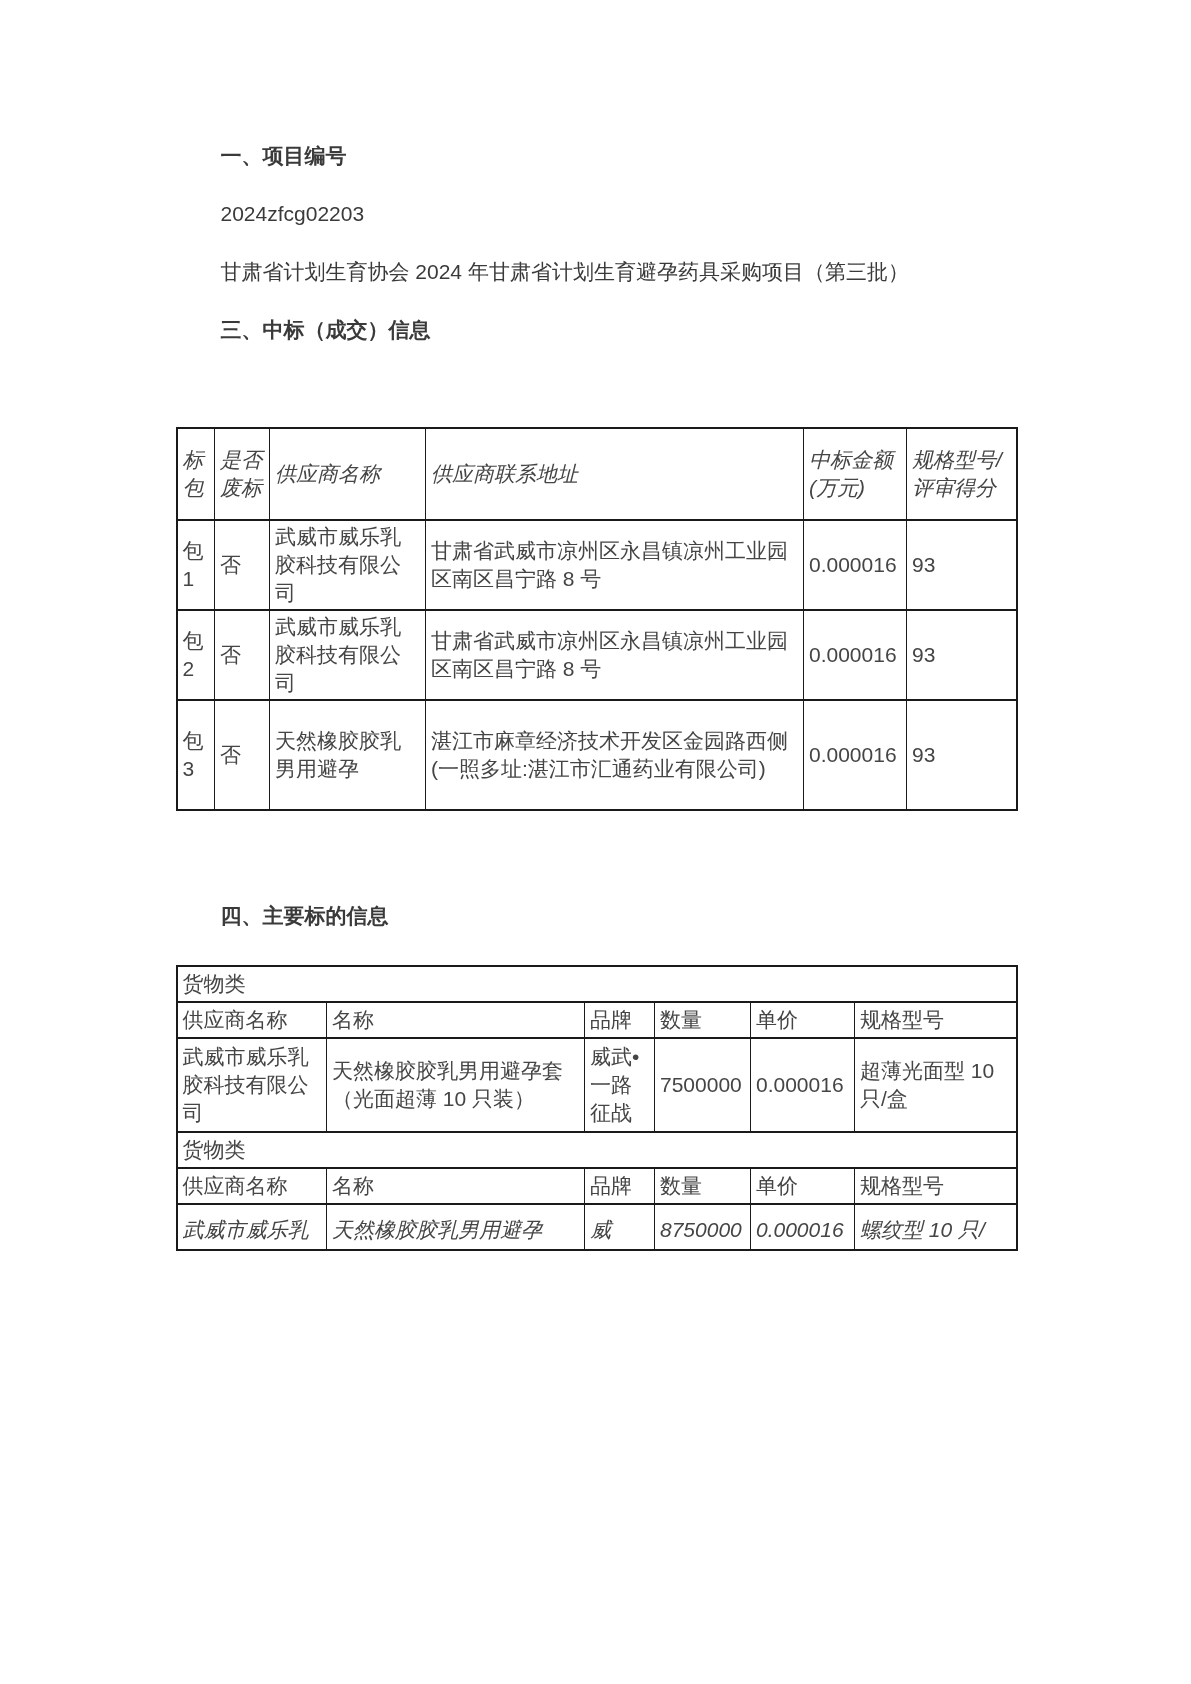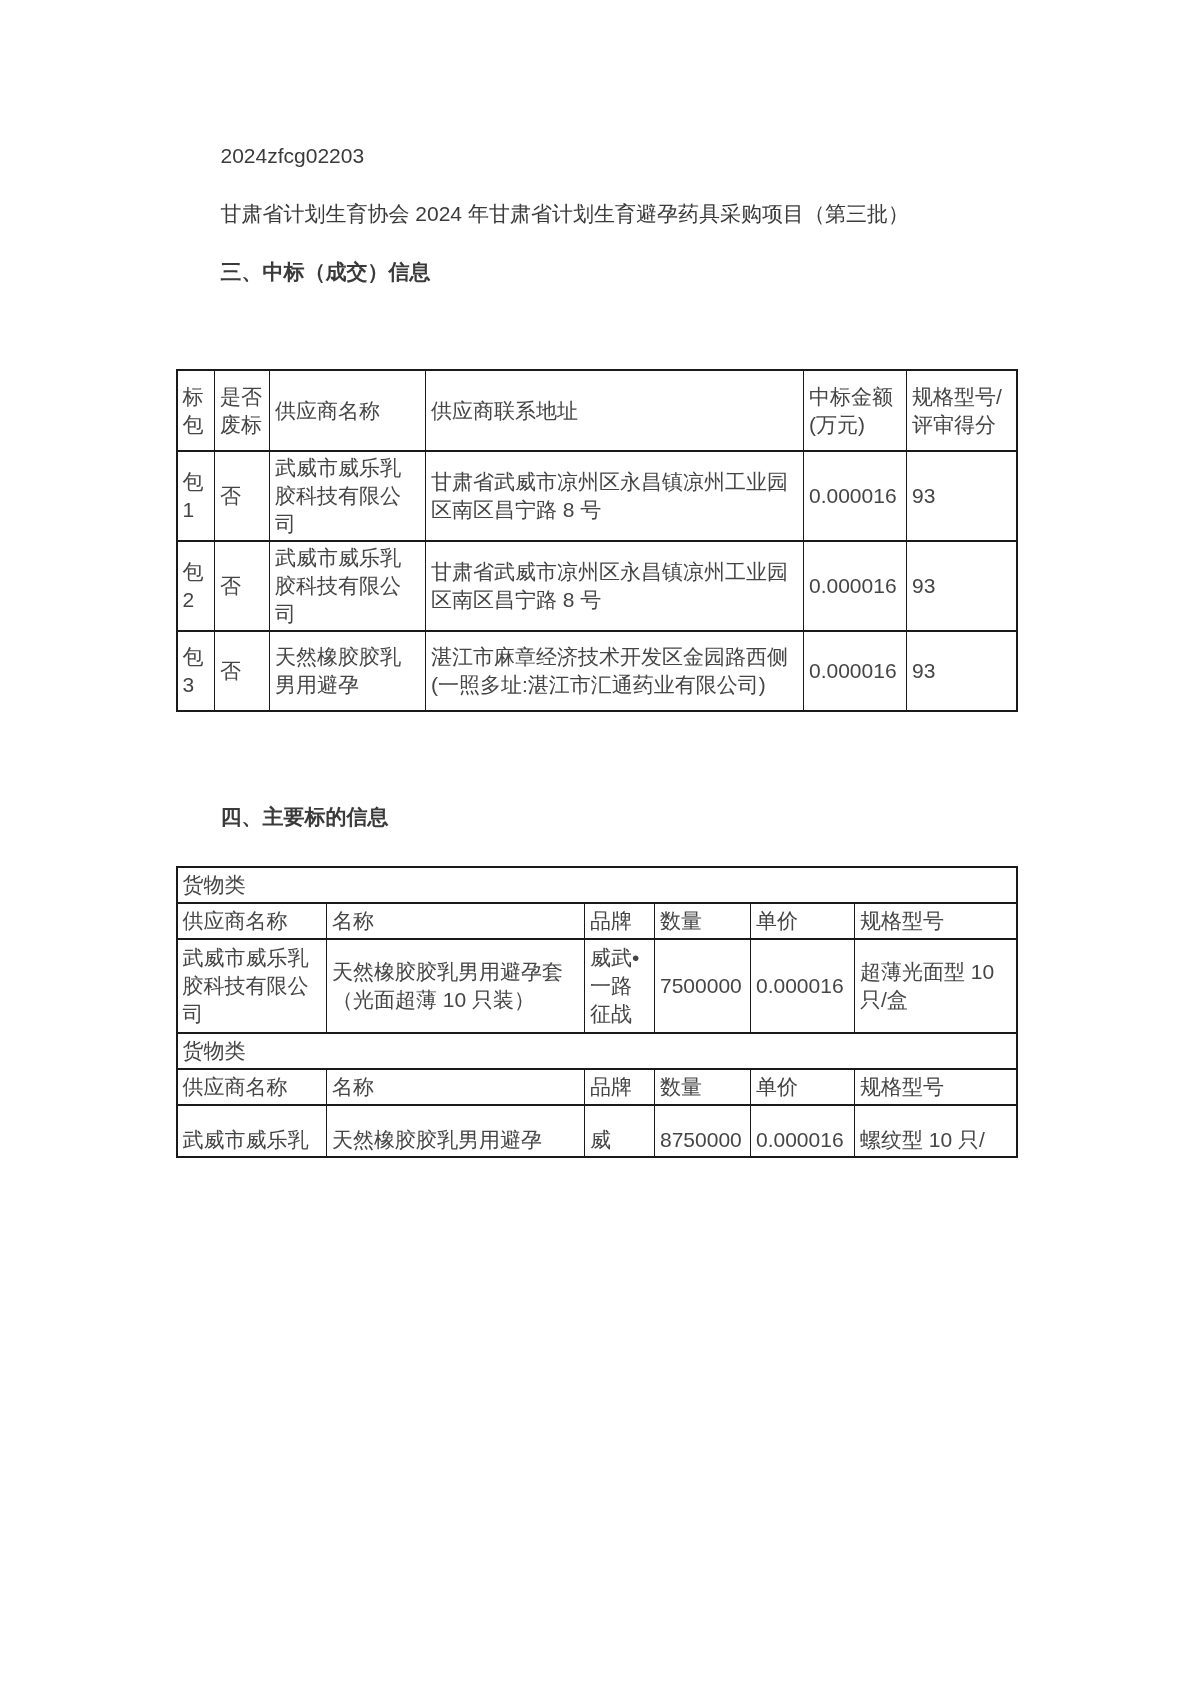--- a/index.html
+++ b/index.html
@@ -56,37 +56,38 @@
     font-weight: 400;
     font-size: 21px;
     line-height: 28px;
     text-align: left;
     vertical-align: middle;
     padding: 2px 4px 2px 5px;
     word-break: break-all;
     overflow: hidden;
   }
   table { border: 2px solid #1a1a1a; }
-  .award-table .hdr-row  { height: 81px; }
+  .award-table .hdr-row  { height: 92px; font-style: italic; }
   .award-table .data-row { height: 90px; }
-  .award-table .data-row.tall { height: 80px; }
+  .award-table .data-row.tall { height: 110px; }
   .items-table .cat-row    { height: 36px; }
   .items-table .hdr-row    { height: 36px; }
   .items-table .data-row   { height: 94px; }
   .items-table .cut-row    { height: 46px; }
-  .items-table .cut-row td { vertical-align: top; padding-top: 20px; }
+  .items-table .cut-row td { vertical-align: top; padding-top: 11px; font-style: italic; }
   .section-gap-lg { margin-top: 92px; }
 </style>
 </head>
 <body>
 
 <div class="page">
   <div class="content">
 
 
+    <p class="para heading">一、项目编号</p>
     <p class="para body-text">2024zfcg02203</p>
 
     <p class="para body-text">甘肃省计划生育协会 2024 年甘肃省计划生育避孕药具采购项目（第三批）</p>
 
     <p class="para heading">三、中标（成交）信息</p>
 
     <table class="award-table">
       <colgroup>
         <col style="width:38px">
           <col style="width:55px">

